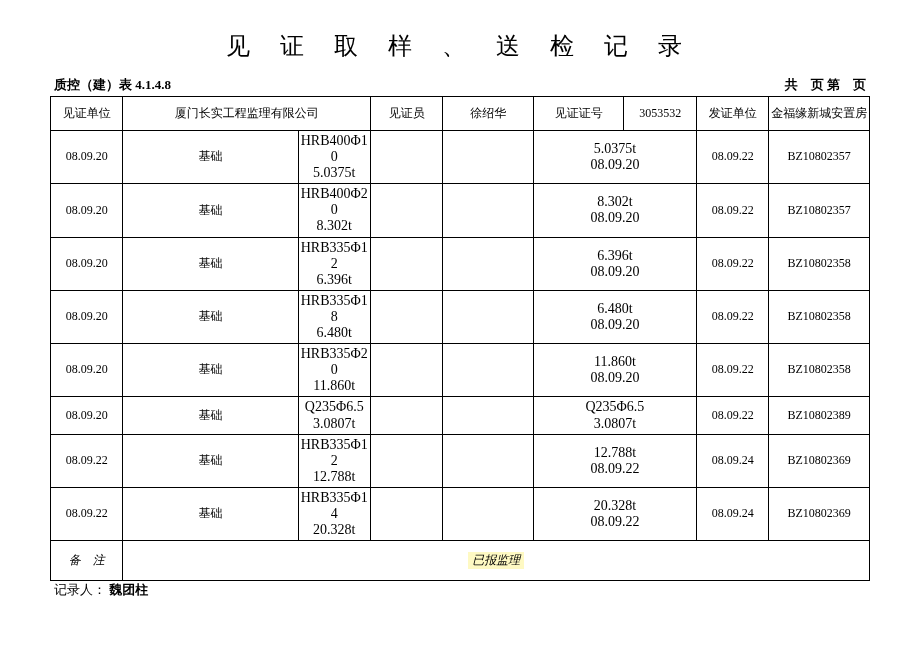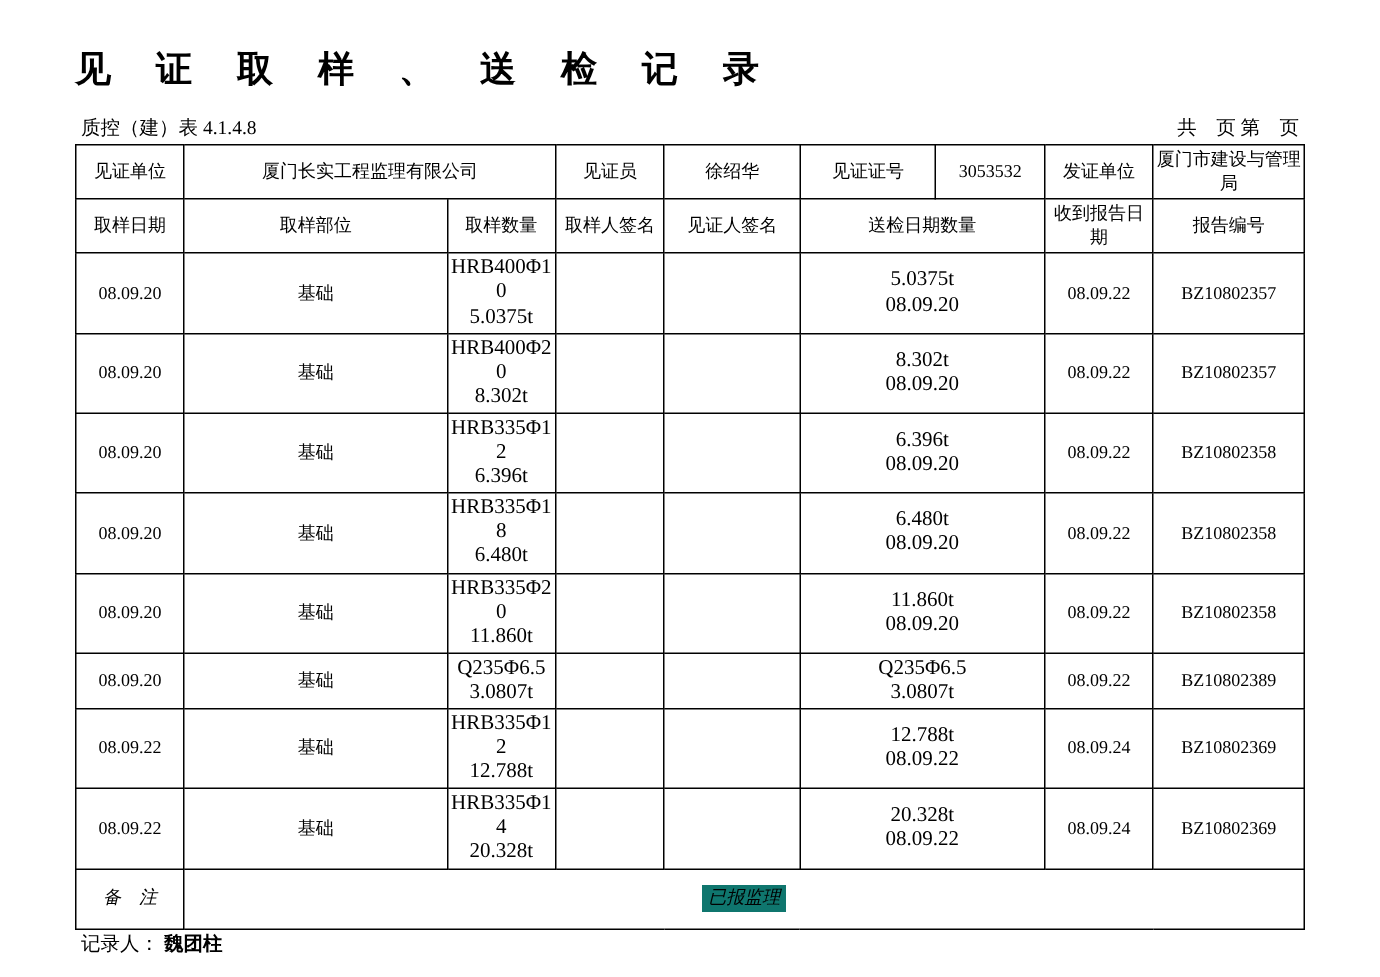--- a/index.html
+++ b/index.html
@@ -5,32 +5,33 @@
     * { box-sizing: border-box; margin: 0; padding: 0; }
     body {
       background: #fff;
       font-family: "SimSun", "宋体", serif;
       width: 920px;
       height: 651px;
       padding: 30px 50px;
       color: #000;
     }
     .title {
-      text-align: left;
+      text-align: center;
       font-size: 24px;
-      font-weight: bold;
+      font-weight: normal;
       letter-spacing: 12px;
       margin-bottom: 14px;
     }
     .subheader {
       display: flex;
       justify-content: space-between;
       font-size: 13px;
       margin-bottom: 2px;
       padding: 0 4px;
+      font-weight: bold;
     }
     table {
       border-collapse: collapse;
       width: 100%;
       table-layout: fixed;
     }
     td {
       border: 1px solid #000;
       font-size: 12px;
       text-align: center;
@@ -38,21 +39,21 @@
       padding: 2px 1px;
       line-height: 1.3;
       word-break: break-all;
     }
     .h-row td { height: 34px; }
     .hdr-row td { height: 26px; }
     .data-row td { height: 28px; }
     .small { font-size: 14px; line-height: 1.15; }
     .remark-row td { height: 40px; font-style: italic; }
     .highlight {
-      background: #0f766e;
+      background: #fef9c3;
       color: #000;
       display: inline-block;
       padding: 1px 4px;
       font-size: 12px;
     }
     .footer {
       font-size: 13px;
       margin-top: 0;
       padding-left: 4px;
     }
@@ -85,33 +86,23 @@
   <tbody>
 
   <tr class="h-row">
     <td>见证单位</td>
     <td colspan="3">厦门长实工程监理有限公司</td>
     <td>见证员</td>
     <td>徐绍华</td>
     <td>见证证号</td>
     <td>3053532</td>
     <td>发证单位</td>
-    <td>厦门市建设与管理局</td>
+    <td>金福缘新城安置房</td>
   </tr>
 
-  <tr class="hdr-row">
-    <td>取样日期</td>
-    <td colspan="2">取样部位</td>
-    <td>取样数量</td>
-    <td>取样人签名</td>
-    <td>见证人签名</td>
-    <td colspan="2">送检日期数量</td>
-    <td>收到报告日期</td>
-    <td>报告编号</td>
-  </tr>
 
   </tbody>
     <tbody id="data-body">
       <tr class="data-row">
         <td>08.09.20</td>
         <td colspan="2">基础</td>
         <td class="small">HRB400Φ10<br>5.0375t</td>
         <td></td>
         <td></td>
         <td colspan="2" class="small">5.0375t<br>08.09.20</td>

